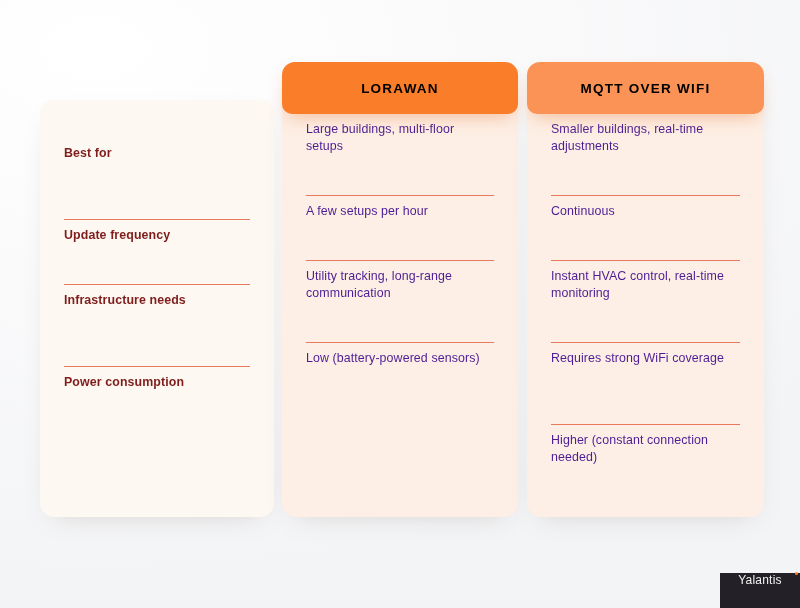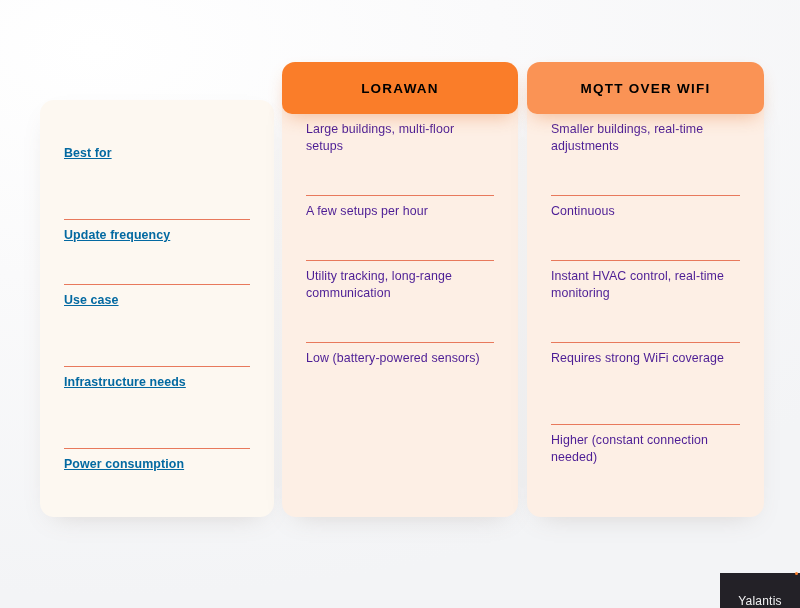--- a/index.html
+++ b/index.html
@@ -113,39 +113,38 @@
   .cell-text {
     font-size: 12.4px;
     line-height: 17px;
     color: #4c1d95;
     padding-top: 7px;
     letter-spacing: 0.1px;
   }
 
   .col-labels .cell-text {
     font-weight: 600;
-    color: #0369a1;
-    text-decoration: underline;
+    color: #7f1d1d;
   }
 
   .col-a .cell-text,
   .col-b .cell-text {
     font-weight: 500;
   }
 
   
   .watermark {
     position: absolute;
     right: 0;
     bottom: 0;
     width: 80px;
     height: 35px;
     background: #232127;
     display: flex;
-    align-items: flex-end;
+    align-items: flex-start;
     justify-content: center;
     z-index: 5;
   }
 
   .watermark-text {
     color: #f2f2f3;
     font-size: 12px;
     letter-spacing: 0.2px;
     position: relative;
   }
@@ -169,23 +168,20 @@
 
   <div class="column col-labels">
     <div class="col-body">
       <div class="rows">
         <div class="row r0">
           <div class="cell-text">Best for</div>
         </div>
         <div class="row r1">
           <div class="cell-text">Update frequency</div>
         </div>
-        <div class="row r2">
-          <div class="cell-text">Use case</div>
-        </div>
         <div class="row r3">
           <div class="cell-text">Infrastructure needs</div>
         </div>
         <div class="row r4">
           <div class="cell-text">Power consumption</div>
         </div>
       </div>
     </div>
   </div>
 

